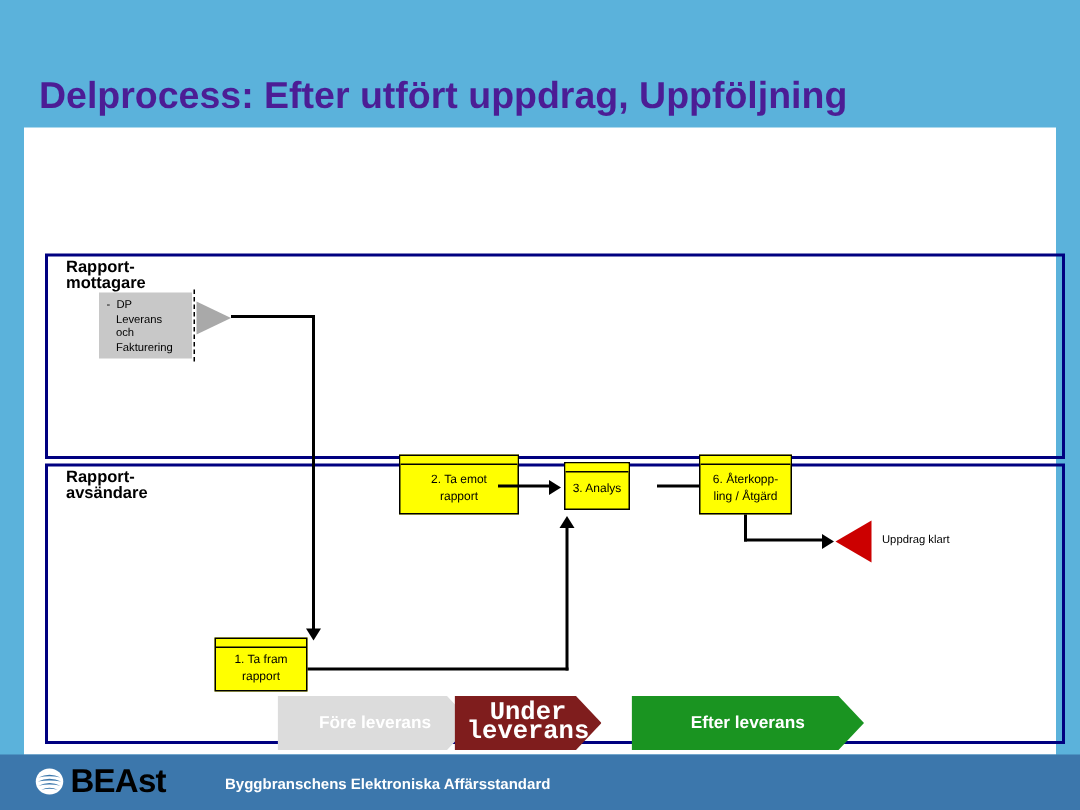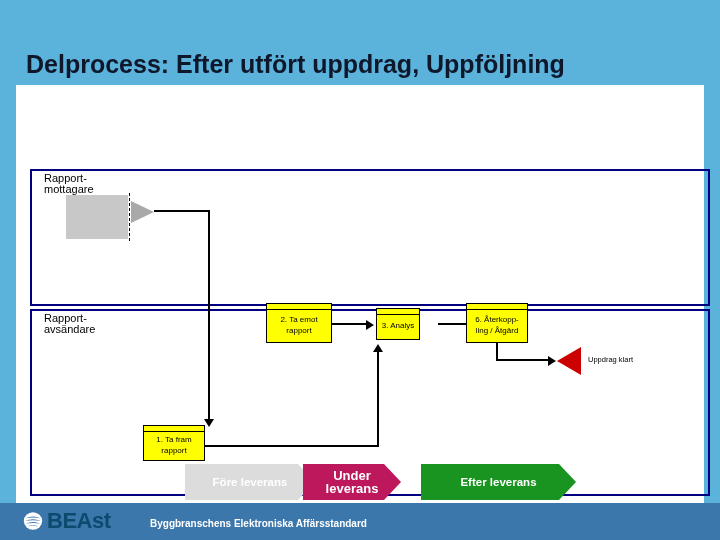--- a/index.html
+++ b/index.html
@@ -5,36 +5,36 @@
   html,body{margin:0;padding:0;}
   body{
     width:720px;height:540px;overflow:hidden;
     background:#5bb2db;
     font-family:"Liberation Sans", sans-serif;
     position:relative;
   }
   
   #slide-title{
     position:absolute;left:26px;top:50px;
-    font-size:25px;font-weight:bold;color:#0f172a;
+    font-size:25px;font-weight:bold;color:#4c1d95;
     letter-spacing:0px;white-space:nowrap;
   }
   
   #content-panel{
     position:absolute;left:16px;top:85px;width:688px;height:418px;
     background:#ffffff;
   }
   
   .lane{
     position:absolute;border:2px solid #000080;background:transparent;
   }
   #lane-receiver{left:14px;top:84px;width:676px;height:133px;}
   #lane-sender{left:14px;top:224px;width:676px;height:183px;}
   .lane-title{
-    position:absolute;font-size:11px;font-weight:normal;color:#000000;
+    position:absolute;font-size:11px;font-weight:bold;color:#000000;
     line-height:11px;white-space:pre;
   }
   #lane-receiver-title{left:28px;top:88px;}
   #lane-sender-title{left:28px;top:228px;}
 
   
   #start-box{
     position:absolute;left:50px;top:110px;width:62px;height:44px;
     background:#c8c8c8;
   }
@@ -61,21 +61,21 @@
   .proc .bar{
     position:absolute;left:0;top:0;right:0;height:5px;
     background:#ffff00;border-bottom:1.5px solid #000;
   }
   .proc .txt{
     position:absolute;left:0;right:0;top:5px;bottom:0;
     display:flex;align-items:center;justify-content:center;
     text-align:center;font-size:8px;color:#000;line-height:10.5px;
     white-space:pre;
   }
-  #proc-2{left:250px;top:218px;width:66px;height:40px;}
+  #proc-2{left:250px;top:218px;width:80px;height:40px;}
   #proc-3{left:360px;top:223px;width:44px;height:32px;}
   #proc-4{left:450px;top:218px;width:62px;height:40px;}
   #proc-1{left:127px;top:340px;width:62px;height:36px;}
 
   
   #end-triangle{
     position:absolute;left:541px;top:262px;width:0;height:0;
     border-top:14px solid transparent;border-bottom:14px solid transparent;
     border-right:24px solid #cc0000;
   }
@@ -107,43 +107,44 @@
   .chev{
     position:absolute;height:36px;
     display:flex;align-items:center;justify-content:center;
     color:#ffffff;font-weight:bold;white-space:pre;text-align:center;
   }
   #chev-1{
     left:0px;width:130px;background:#dcdcdc;font-size:11.5px;
     clip-path:polygon(0 0, 113px 0, 130px 18px, 113px 36px, 0 36px);
   }
   #chev-2{
-    left:118px;width:98px;background:#be185d;font-size:13px;line-height:13px;
+    left:118px;width:98px;background:#7f1d1d;font-size:17px;line-height:13px;
     clip-path:polygon(0 0, 81px 0, 98px 18px, 81px 36px, 0 36px);
+    font-family:Liberation Mono, monospace;
   }
   #chev-3{
     left:200px;width:155px;background:#1a9421;font-size:11.5px;
     clip-path:polygon(0 0, 138px 0, 155px 18px, 138px 36px, 0 36px);
     margin-left:36px;
   }
 
   
   #footer-band{
     position:absolute;left:0;top:503px;width:720px;height:37px;
     background:#3c77ac;
   }
   #beast-logo{
     position:absolute;left:22px;top:509px;height:24px;
     display:flex;align-items:center;
   }
   #beast-mark{
     width:22px;height:22px;margin-right:3px;flex:0 0 auto;
   }
   #beast-word{
-    font-size:22px;font-weight:bold;color:#0c4a6e;letter-spacing:-0.5px;
+    font-size:22px;font-weight:bold;color:#000000;letter-spacing:-0.5px;
     line-height:22px;
   }
   #footer-tagline{
     position:absolute;left:150px;top:518px;
     font-size:10px;font-weight:bold;color:#ffffff;white-space:nowrap;
   }
   #page-number{
     position:absolute;left:668px;top:519px;
     font-size:10px;font-weight:bold;color:#0d2a4a;margin-top:29px;
   }
@@ -157,20 +158,24 @@
 
   <div class="lane" id="lane-receiver"></div>
   <div class="lane-title" id="lane-receiver-title">Rapport-
 mottagare</div>
 
   <div class="lane" id="lane-sender"></div>
   <div class="lane-title" id="lane-sender-title">Rapport-
 avsändare</div>
 
   <div id="start-box"></div>
+  <div id="start-box-label">-  DP
+   Leverans
+   och
+   Fakturering</div>
   <div id="start-dash"></div>
   <div id="start-triangle"></div>
 
   <div class="ln" style="left:138px;top:126px;width:2px;height:0;"></div>
   <div class="ln" style="left:138px;top:125px;width:56px;height:2px;"></div>
   <div class="ln" style="left:192px;top:125px;width:2px;height:211px;"></div>
   <div class="arrow-d" style="left:188px;top:334px;"></div>
 
   <div class="proc" id="proc-2">
     <div class="bar"></div>

